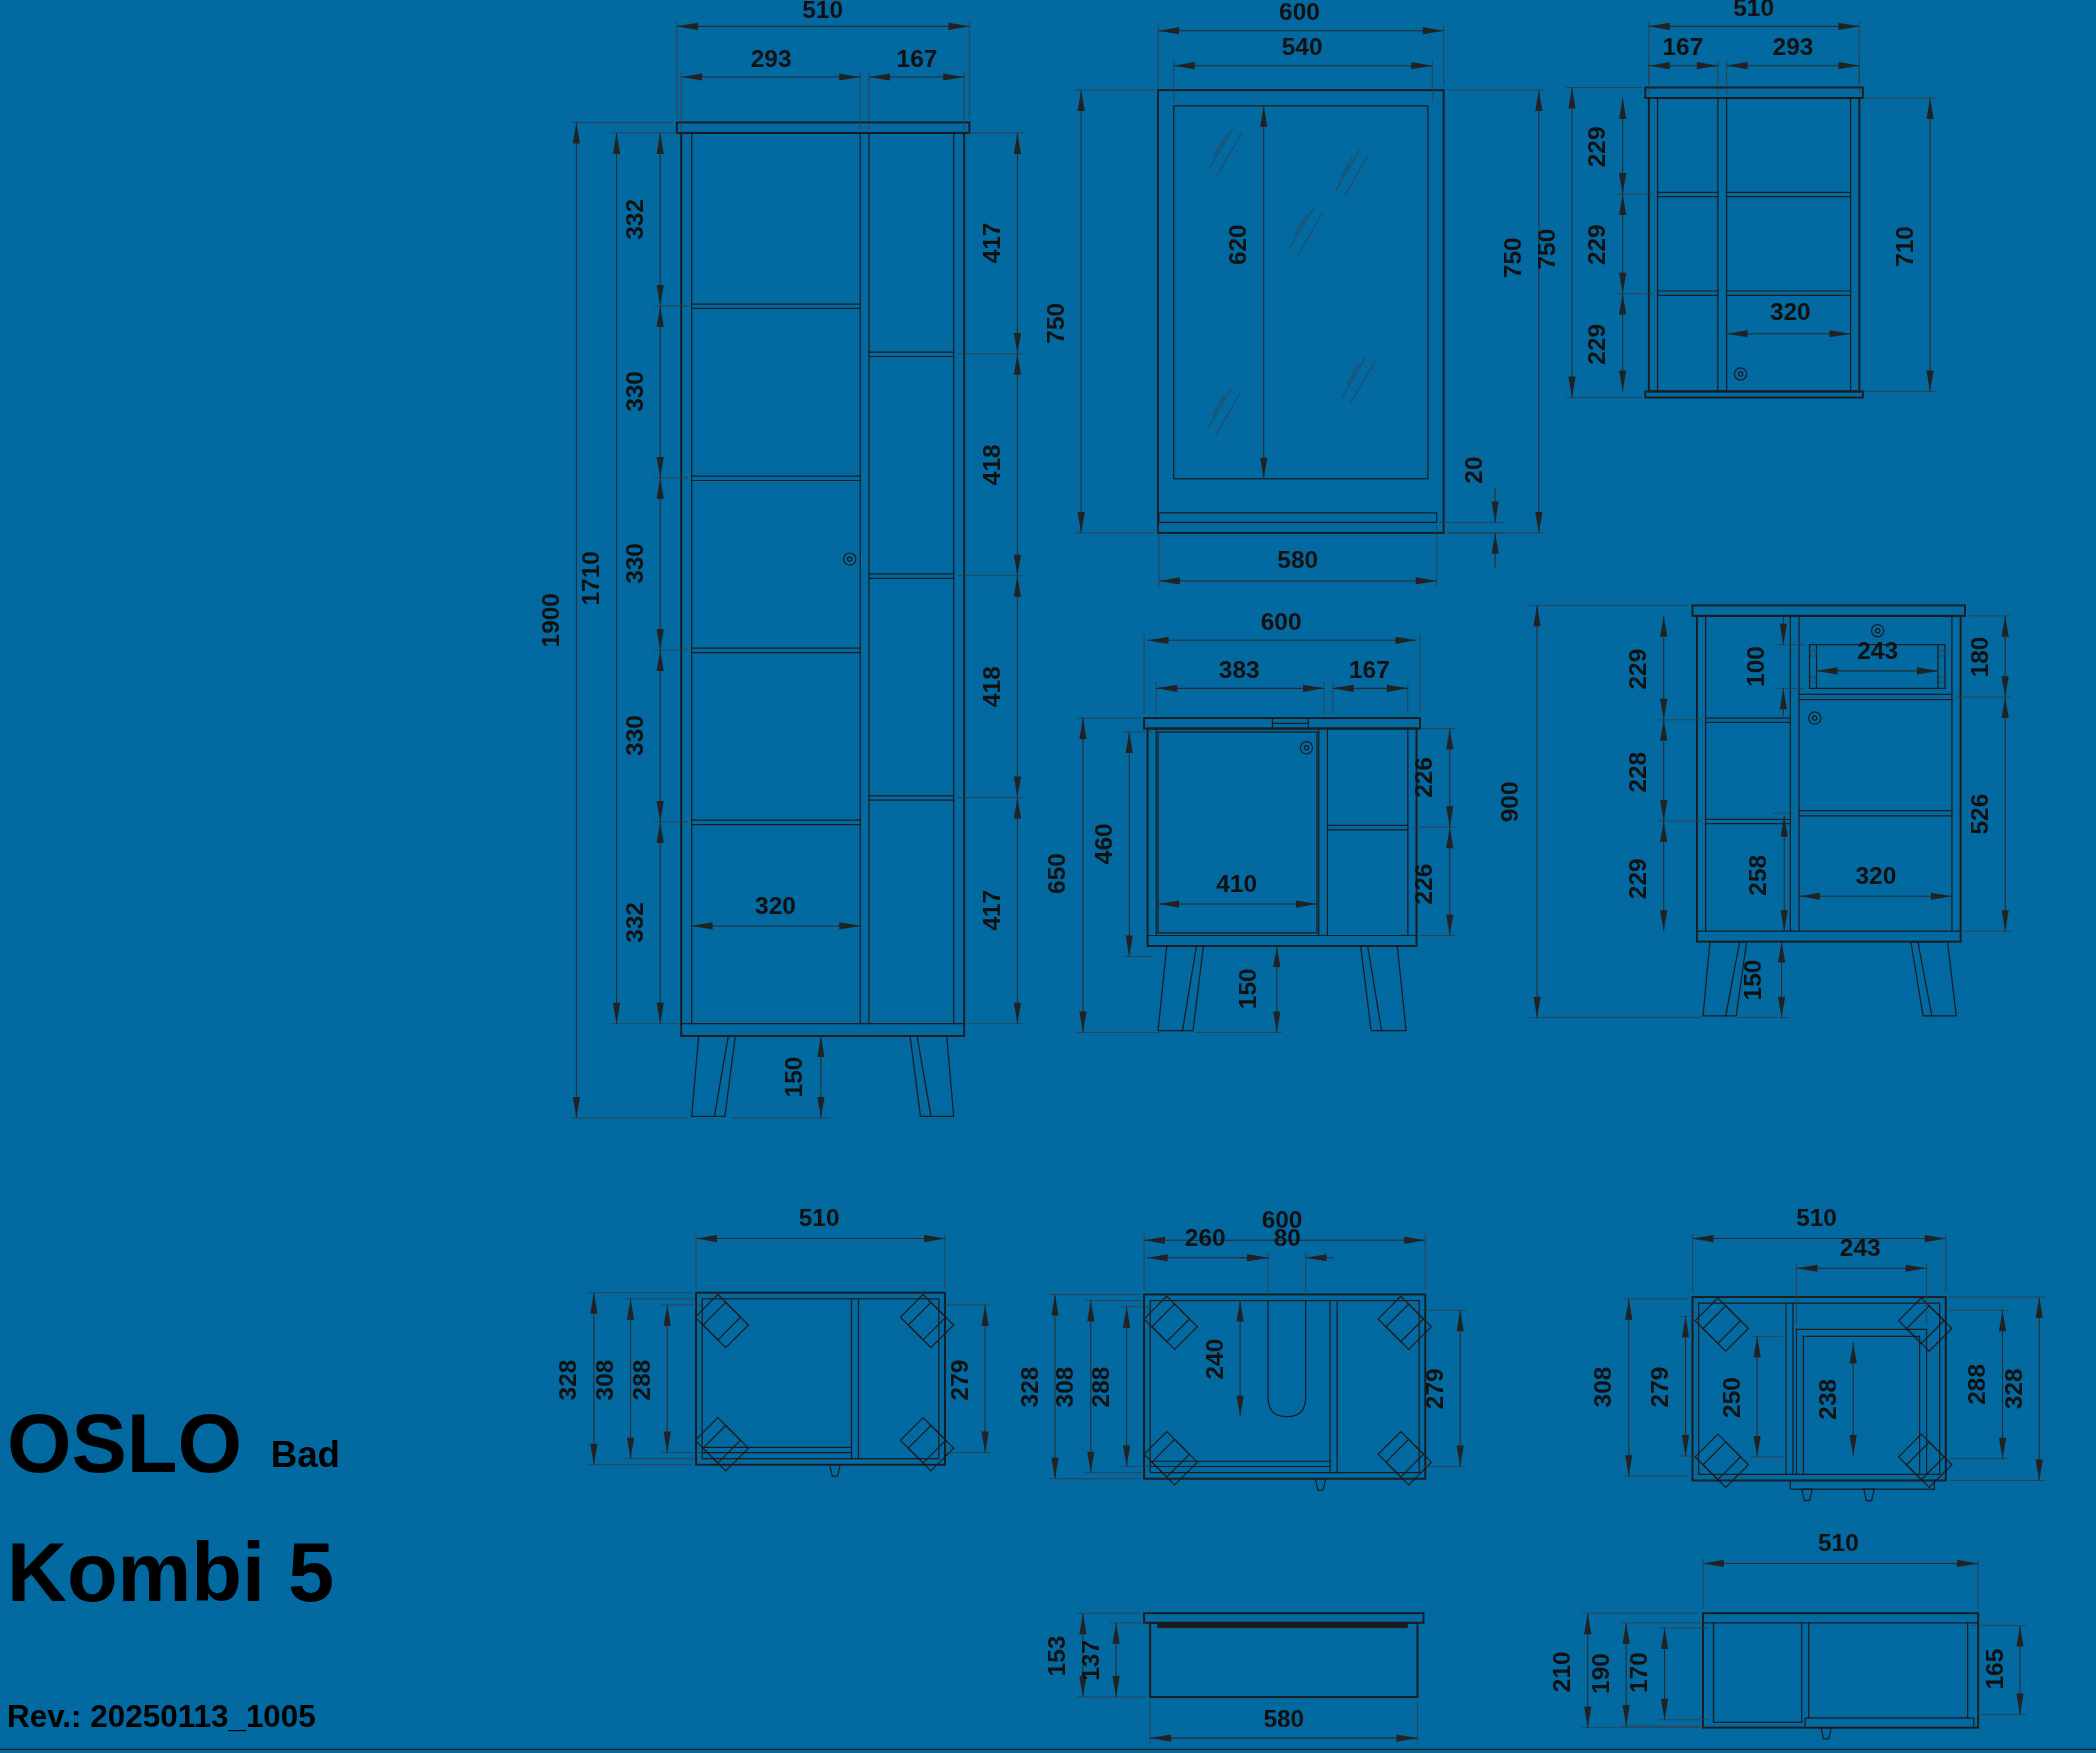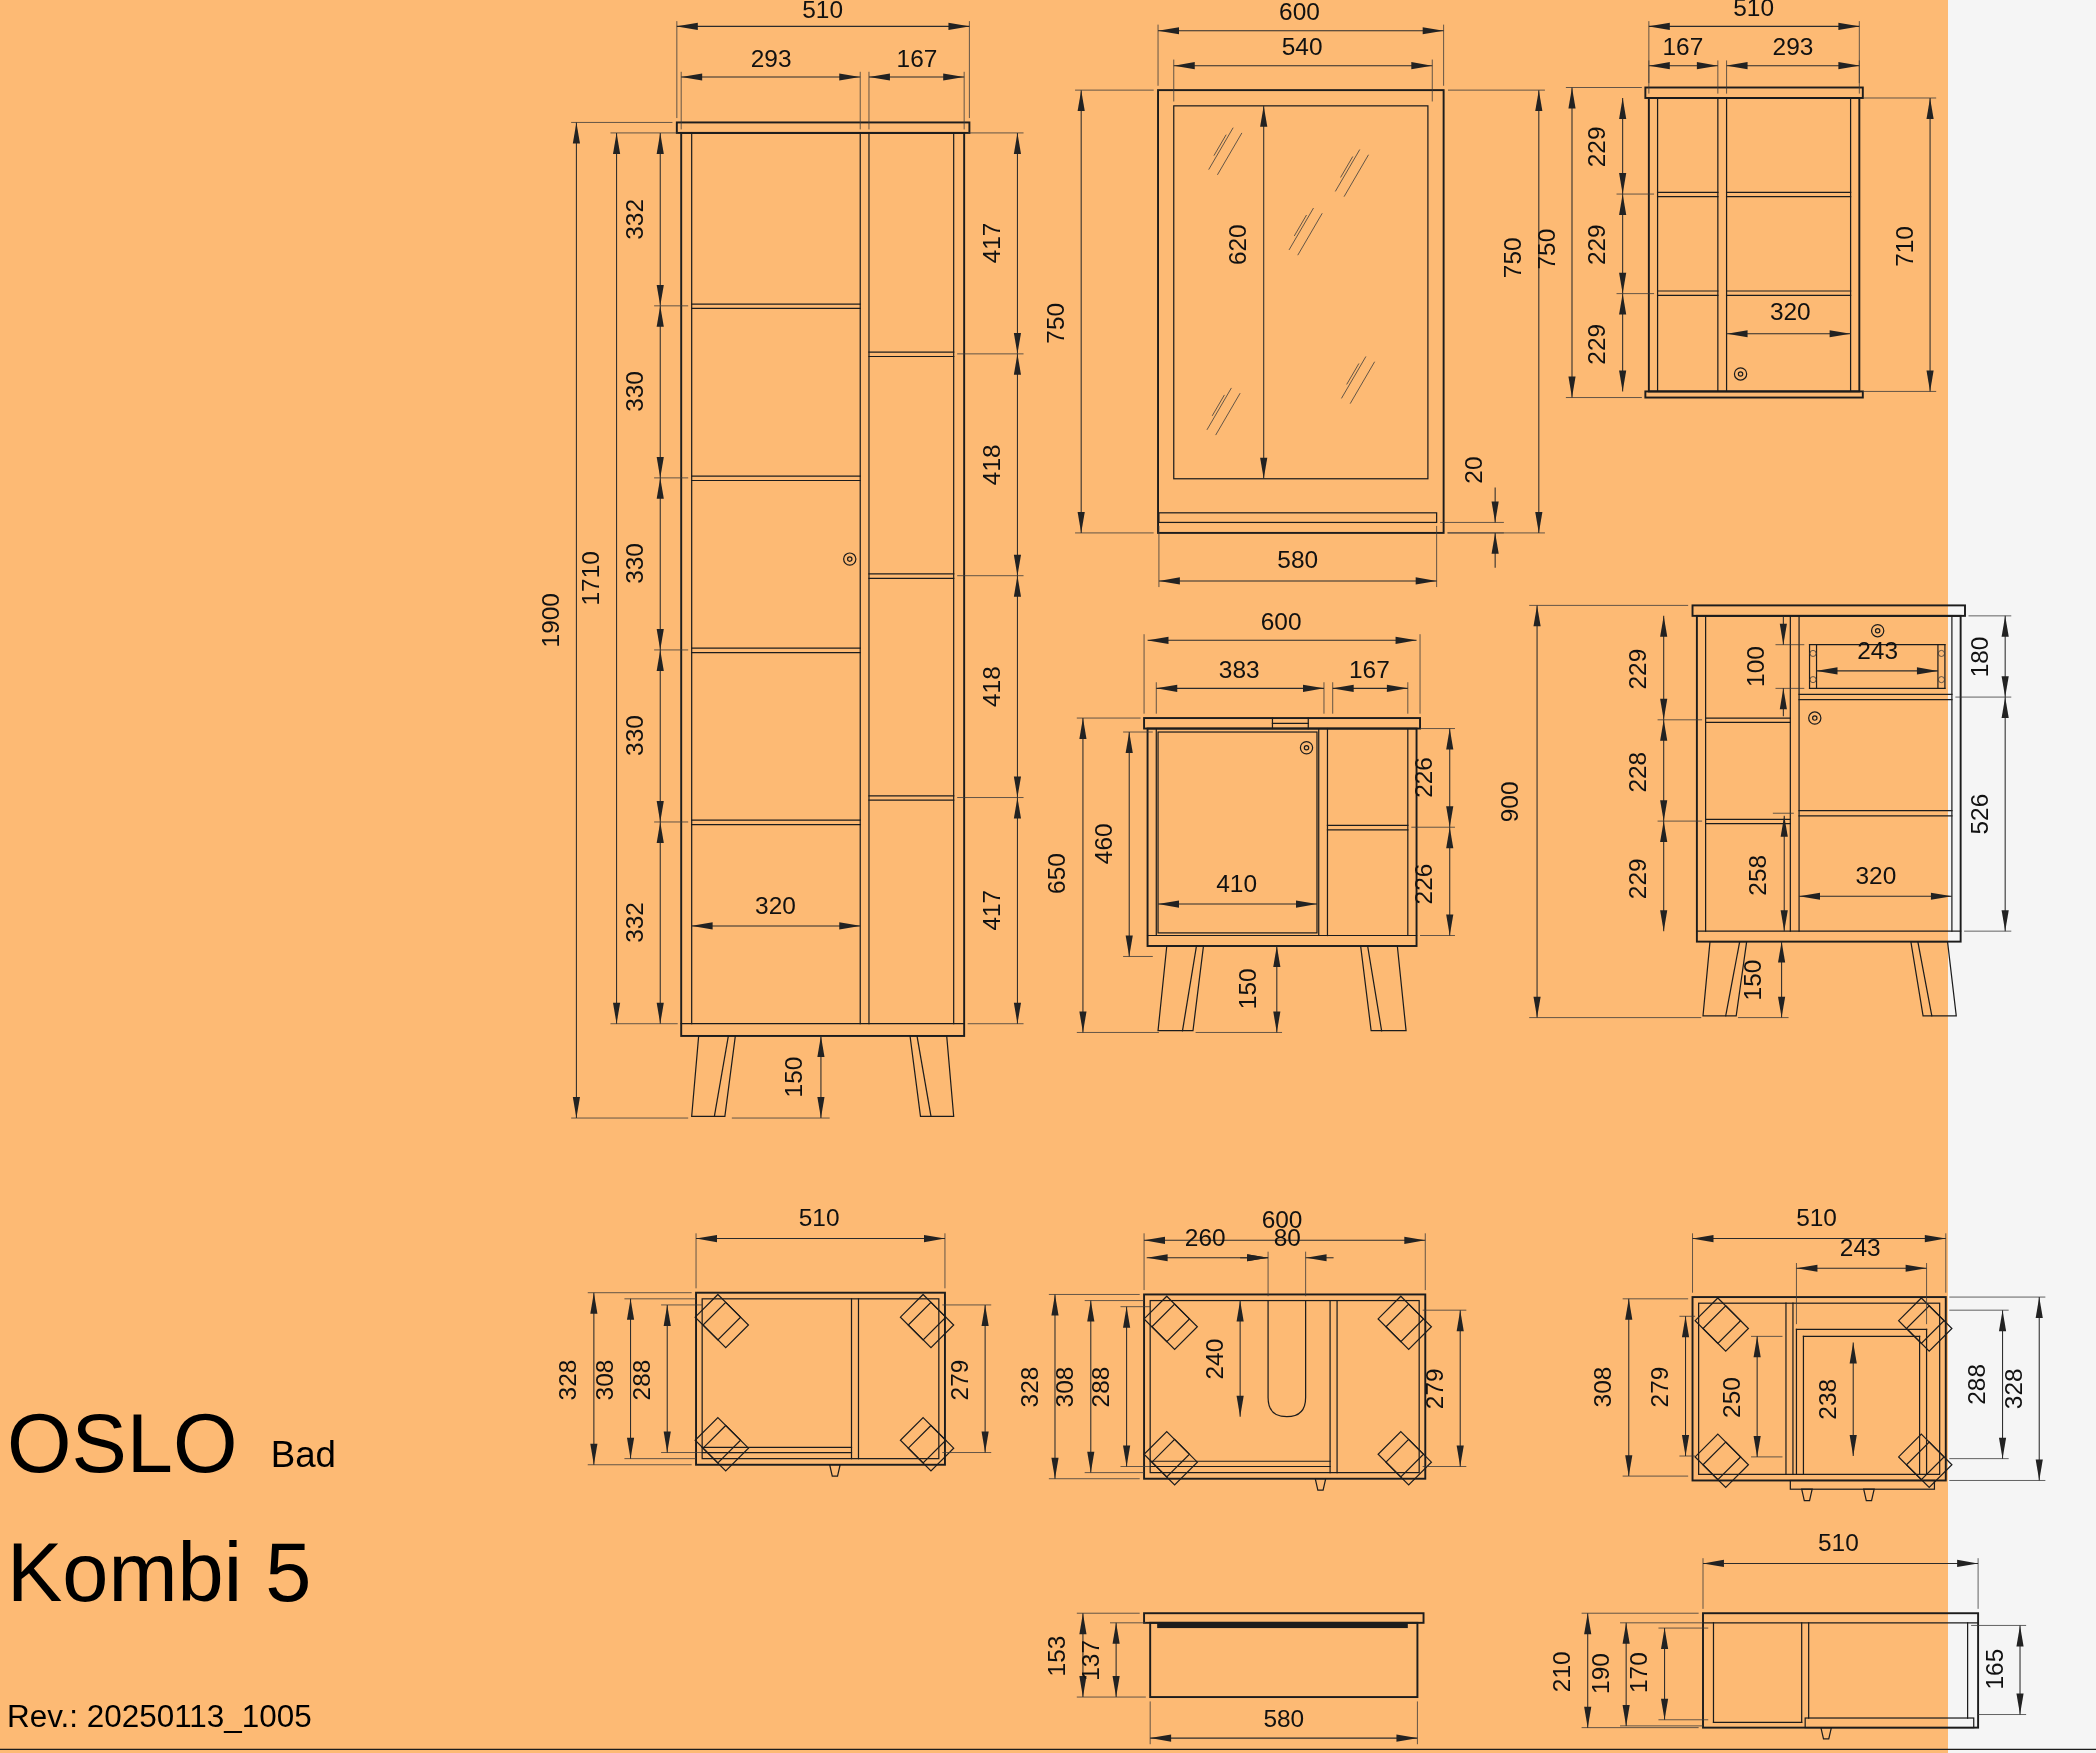--- a/index.html
+++ b/index.html
@@ -1,16 +1,16 @@
 <!DOCTYPE html>
 <html style="font-size:14px"><head>
 <meta charset="utf-8">
 <style>
   html,body{margin:0;padding:0;background:#f5f5f5;}
-  .page{width:1948px;height:1754px;background:#fdba74;position:relative;font-family:"Liberation Sans",sans-serif;}
+  .page{width:2096px;height:1754px;background:#0369a1;position:relative;font-family:"Liberation Sans",sans-serif;font-weight:bold;}
   svg{display:block}
   .b2{stroke:#1c1c1c;stroke-width:2.2;fill:none;stroke-linecap:square}
   .b1{stroke:#1c1c1c;stroke-width:1.4;fill:none;stroke-linecap:square}
   .d{stroke:#2b2b2b;stroke-width:1.2;fill:none}
   .e{stroke:#3a3a3a;stroke-width:0.9;fill:none}
   .t{font-family:"Liberation Sans",sans-serif;font-size:28px;fill:#111;text-anchor:middle}
   .fill{fill:#1c1c1c;stroke:none}
   .ttl{font-family:"Liberation Sans",sans-serif;fill:#000;}
 </style>
 </head>

